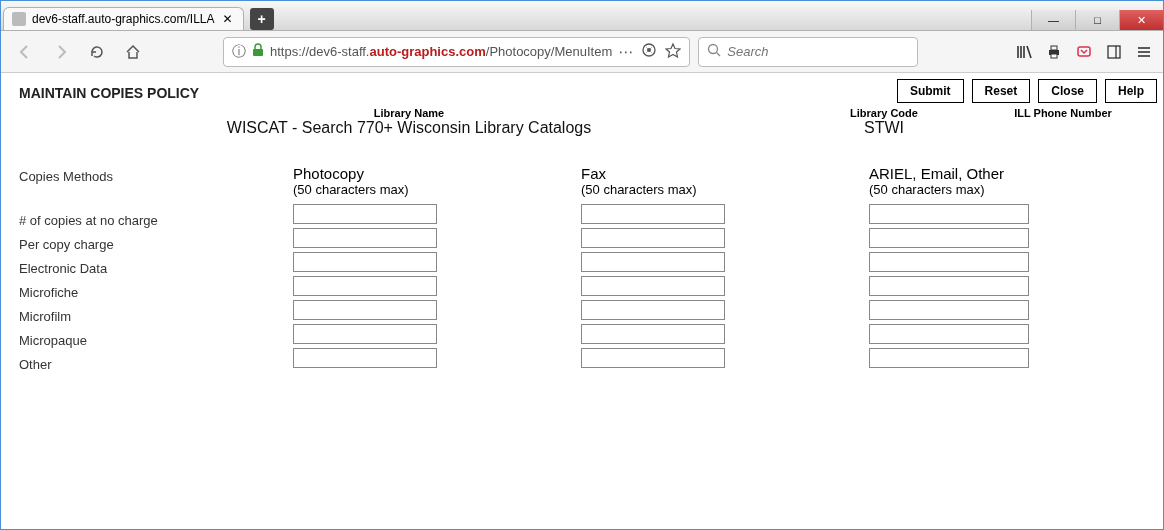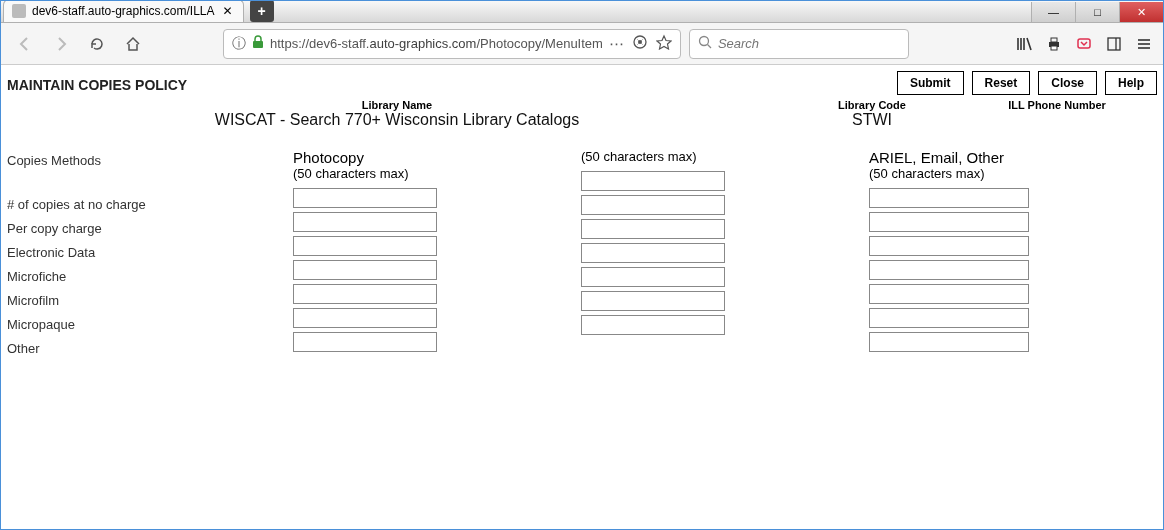--- a/index.html
+++ b/index.html
@@ -8,21 +8,21 @@
       font-size: 12px;
       background: #fff;
       width: 1164px;
       height: 530px;
       overflow: hidden;
       border: 1px solid #4a90d9;
     }
 
     
     .titlebar {
-      height: 22px;
+      height: 30px;
       background: linear-gradient(to bottom, #f8f8f8 0%, #e8e8e8 50%, #d8d8d8 100%);
       border-bottom: 1px solid #b0b0b0;
       display: flex;
       align-items: flex-end;
     }
     .tab {
       background: #f9f9f9;
       border: 1px solid #b0b0b0;
       border-bottom: none;
       border-top-left-radius: 6px;
@@ -87,40 +87,40 @@
       border: 1px solid #bbb;
       border-radius: 4px;
       background:#fff;
       display:flex; align-items:center;
       padding: 0 8px;
       gap: 6px;
     }
     .addr-bar .info-icon { color:#666; font-size:14px; }
     .addr-bar .lock-icon { color:#3a9a3a; font-size:12px; }
     .addr-bar .url-text { flex:1; color:#555; font-size:13px; white-space:nowrap; overflow:hidden; }
-    .addr-bar .url-text .domain { color:#404040; }
+    .addr-bar .url-text .domain { color:#b91c1c;font-weight:bold; }
     .addr-right { display:flex; gap:8px; align-items:center; color:#555; font-size:15px; }
     .search-bar {
       flex: 0 0 220px;
       height: 30px;
       border:1px solid #bbb; border-radius:4px;
       background:#fff;
       display:flex; align-items:center;
       padding:0 8px; gap:6px;
     }
     .search-bar input {
       border:none; outline:none; flex:1; font-size:13px;
       font-style: italic; color:#a21caf;
     }
     .toolbar-right { margin-left:auto; display:flex; gap:12px; align-items:center; }
     .tb-icon { width:18px; height:18px; display:flex; align-items:center; justify-content:center; cursor:pointer; color:#333; font-size:15px; }
 
     
     .page {
-      padding: 6px 6px 10px 6px;
+      padding: 6px 6px 10px 18px;
       position:relative;
       height: calc(530px - 30px - 42px - 2px);
     }
     .page-title-row { display:flex; align-items:center; width:100%; }
     .page-title {
       font-weight:bold;
       font-size:14px;
       color:#222;
       padding-top:4px;
     }
@@ -140,21 +140,21 @@
     }
     .col-libname { width: 780px; text-align:center; }
     .col-libcode { width: 170px; text-align:center; }
     .col-illphone{ flex:1; text-align:center; }
     .header-labels .lbl { font-weight:bold; font-size:11px; }
     .libname-val { font-size:16px; color:#111; }
     .libcode-val { font-size:16px; color:#111; }
 
     
     .form-area {
-      margin-top: 20px;
+      margin-top: 28px;
       display:flex;
       padding-left: 0;
     }
     .rowlabels {
       width: 288px;
       font-size:13px;
       color:#333;
     }
     .rowlabels div { height: 24px; line-height:24px; }
     .rowlabels .hdr { font-size:13px; }
@@ -354,20 +354,21 @@
           </div>
         <div class="inputcell">
             <input type="text" value="" style="">
           </div>
         <div class="inputcell">
             <input type="text" value="" style="">
           </div>
       </div>
 
       <div class="method-col">
+        <div class="mhdr">Fax</div>
         <div class="mhint">(50 characters max)</div>
         <div class="inputcell">
             <input type="text" value="" style="">
           </div>
         <div class="inputcell">
             <input type="text" value="" style="">
           </div>
         <div class="inputcell">
             <input type="text" value="" style="">
           </div>

